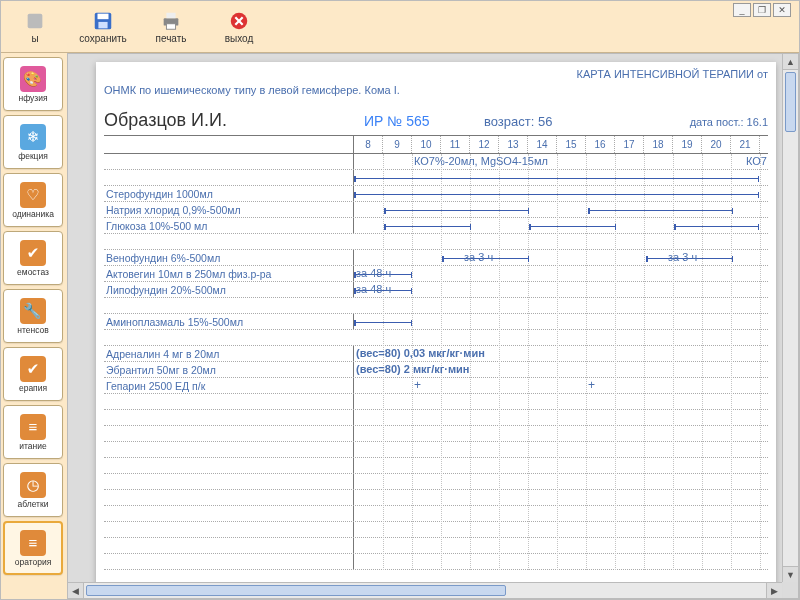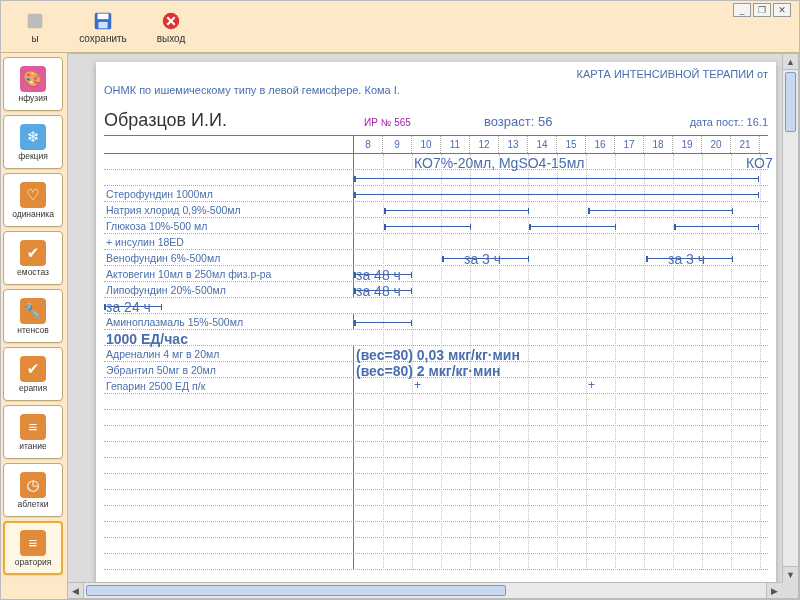--- a/index.html
+++ b/index.html
@@ -76,21 +76,21 @@
   .paper {
     position: absolute; left: 28px; top: 8px; width: 680px; height: 600px;
     background: #fff; box-shadow: 0 2px 6px rgba(0,0,0,0.25);
     padding: 6px 8px 6px 8px; overflow: hidden; color: #222;
   }
   .paper-title { text-align: right; font-size: 11px; color: #4a6fae; margin-bottom: 4px; }
   .diagnosis { font-size: 11px; color: #4a6fae; margin-bottom: 14px; }
 
   .pt-row { display: flex; align-items: baseline; margin-bottom: 2px; }
   .pt-name { font-size: 18px; color: #333; width: 260px; text-align: left; }
-  .pt-id { font-size: 10px; color: #a21caf; width: 120px; }
+  .pt-id { font-size: 14px; color: #3b82f6; width: 120px; }
   .pt-age { font-size: 13px; color: #4a6fae; width: 120px; }
   .pt-date { font-size: 11px; color: #4a6fae; flex:1; text-align:right; }
 
   .chart {
     border-top: 1px solid #777; margin-top: 4px; position: relative;
   }
   .hour-header {
     display: flex; height: 18px; border-bottom: 1px solid #777;
   }
   .label-col { width: 250px; border-right: 1px solid #777; }
@@ -109,21 +109,21 @@
   .timeline { position: relative; flex:1; }
   .bar {
     position: absolute; height: 0; border-top: 1.5px solid #3a5caf;
     top: 8px;
   }
   .bar::before, .bar::after {
     content:''; position:absolute; width:1.5px; height:6px; background:#3a5caf; top:-3px;
   }
   .bar::before{left:0;} .bar::after{right:0;}
   .note {
-    position: absolute; font-size: 14px; color: #4a6fae; top: 1px;
+    position: absolute; font-size: 11px; color: #4a6fae; top: 1px;
     white-space: nowrap;
   }
   .plus { position:absolute; font-size:12px; color:#4a6fae; top:0; }
 
   
   .vgrid { position:absolute; left:250px; right:0; top:0; bottom:0; pointer-events:none; }
   .vgrid span { position:absolute; top:0; bottom:0; width:0; border-right:1px dotted #c4c4c4; }
 </style>
 </head>
 <body>
@@ -143,20 +143,28 @@
           </svg></span>
         <span class="tool-label">ы</span>
       </div>
       <div class="tool-btn">
         <span class="tool-icon"><svg viewBox="0 0 24 24" width="22" height="22">
             <rect x="3" y="3" width="18" height="18" rx="2" fill="#3a6fc9"></rect>
             <rect x="6" y="4" width="12" height="6" fill="#fff"></rect>
             <rect x="7" y="13" width="10" height="7" fill="#cfe0ff"></rect>
           </svg></span>
         <span class="tool-label">сохранить</span>
+      </div>
+      <div class="tool-btn">
+        <span class="tool-icon"><svg viewBox="0 0 24 24" width="22" height="22">
+            <rect x="4" y="9" width="16" height="8" rx="1" fill="#888"></rect>
+            <rect x="7" y="3" width="10" height="6" fill="#eee"></rect>
+            <rect x="7" y="15" width="10" height="6" fill="#fff" stroke="#888"></rect>
+          </svg></span>
+        <span class="tool-label">печать</span>
       </div>
       <div class="tool-btn">
         <span class="tool-icon"><svg viewBox="0 0 24 24" width="22" height="22">
             <circle cx="12" cy="12" r="9" fill="#d33"></circle>
             <path d="M8 8 L16 16 M16 8 L8 16" stroke="#fff" stroke-width="2.4"></path>
           </svg></span>
         <span class="tool-label">выход</span>
       </div>
     </div>
 
@@ -275,21 +283,20 @@
               </div>
               <div class="grid-row">
                 <div class="label-col">Глюкоза 10%-500 мл</div>
                 <div class="timeline">
                   <div class="bar" style="left: 30px; width: 87px;"></div>
                   <div class="bar" style="left: 175px; width: 87px;"></div>
                   <div class="bar" style="left: 320px; width: 85px;"></div>
                 </div>
               </div>
               <div class="grid-row">
-                <div class="label-col">  + инсулин 18ED</div>
                 <div class="timeline"></div>
               </div>
               <div class="grid-row">
                 <div class="label-col">Венофундин 6%-500мл</div>
                 <div class="timeline">
                   <div class="bar" style="left: 88px; width: 87px;"></div>
                   <div class="bar" style="left: 292px; width: 87px;"></div>
                   <div class="note" style="left: 110px;">за 3 ч</div>
                   <div class="note" style="left: 314px;">за 3 ч</div>
                 </div>
@@ -302,35 +309,28 @@
                 </div>
               </div>
               <div class="grid-row">
                 <div class="label-col">Липофундин 20%-500мл</div>
                 <div class="timeline">
                   <div class="bar" style="left: 0px; width: 58px;"></div>
                   <div class="note" style="left: 2px;">за 48 ч</div>
                 </div>
               </div>
               <div class="grid-row">
+              </div>
+              <div class="grid-row">
+                <div class="label-col">Аминоплазмаль 15%-500мл</div>
                 <div class="timeline">
                   <div class="bar" style="left: 0px; width: 58px;"></div>
-                  <div class="note" style="left: 2px;">за 24 ч</div>
-                </div>
-              </div>
-              <div class="grid-row">
-                <div class="label-col">Аминоплазмаль 15%-500мл</div>
-                <div class="timeline">
-                  <div class="bar" style="left: 0px; width: 58px;"></div>
-                </div>
-              </div>
-              <div class="grid-row">
-                <div class="timeline">
-                  <div class="note" style="left: 2px; font-weight: bold;">1000 ЕД/час</div>
-                </div>
+                </div>
+              </div>
+              <div class="grid-row">
               </div>
               <div class="grid-row">
                 <div class="label-col">Адреналин 4 мг в 20мл</div>
                 <div class="timeline">
                   <div class="note" style="left: 2px; font-weight: bold;">(вес=80)  0,03 мкг/кг·мин</div>
                 </div>
               </div>
               <div class="grid-row">
                 <div class="label-col">Эбрантил 50мг в 20мл</div>
                 <div class="timeline">

